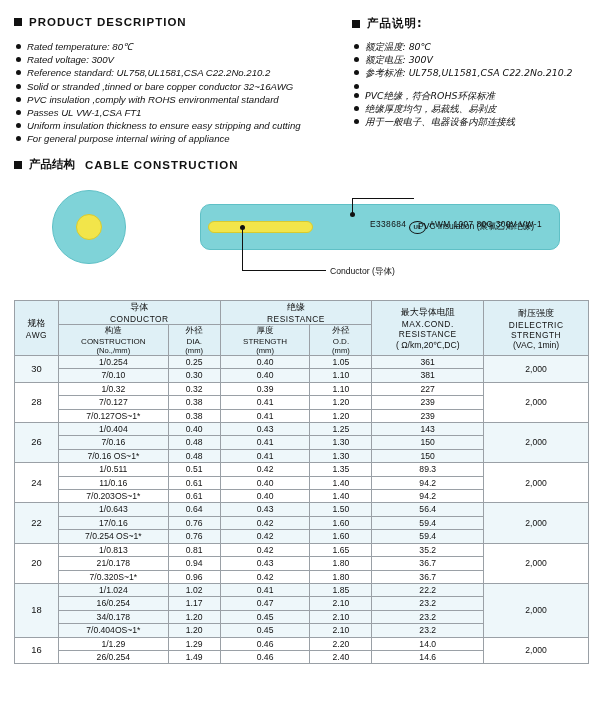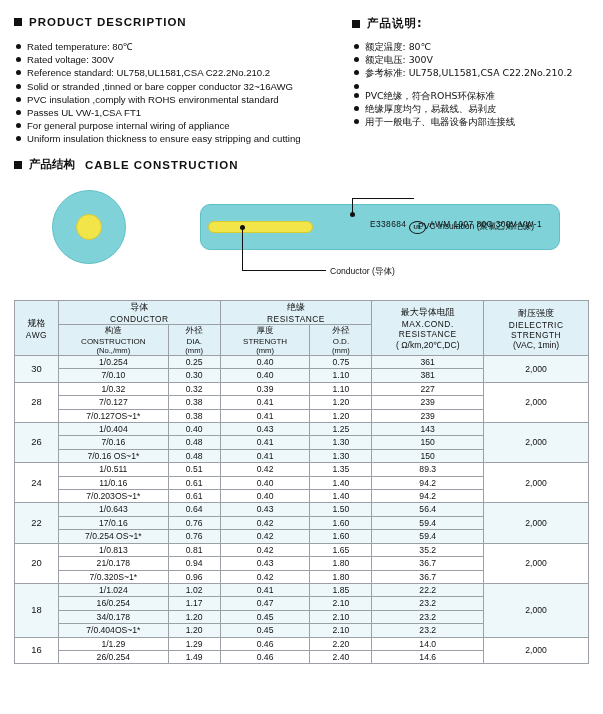--- a/index.html
+++ b/index.html
@@ -18,21 +18,21 @@
   .sq{width:8px;height:8px;background:#111;display:inline-block;margin-right:7px;}
   .sec-head .t{font-size:11.5px;letter-spacing:1px;}
 
   .h-left{position:absolute;left:14px;top:16px;}
   .h-right{position:absolute;left:352px;top:16px;}
 
   
   .blist{position:absolute;font-size:9.6px;line-height:13.2px;}
   .blist .row{display:flex;align-items:flex-start;}
   .dot{display:inline-block;width:5px;height:5px;border-radius:50%;background:#111;margin:4px 6px 0 0;flex:0 0 auto;}
-  .btxt{white-space:nowrap;}
+  .btxt{white-space:nowrap;font-style:italic;}
   #desc-en{left:16px;top:40px;}
   #desc-cn{left:354px;top:40px;}
   #desc-cn .btxt{font-family:"DejaVu Sans", sans-serif;font-size:9.4px;}
 
   
   .h-cons{position:absolute;left:14px;top:157px;}
   .h-cons .cn{font-family:"DejaVu Sans",sans-serif;font-size:11.5px;font-weight:bold;}
   .h-cons .en{font-size:11.5px;font-weight:bold;letter-spacing:1px;margin-left:10px;}
 
   
@@ -107,25 +107,25 @@
     <div class="row">
         <span class="dot"></span>
         <span class="btxt">PVC insulation ,comply with ROHS environmental standard</span>
       </div>
     <div class="row">
         <span class="dot"></span>
         <span class="btxt">Passes UL  VW-1,CSA FT1</span>
       </div>
     <div class="row">
         <span class="dot"></span>
+        <span class="btxt">Uniform insulation thickness to ensure easy stripping and cutting</span>
+      </div>
+    <div class="row">
+        <span class="dot"></span>
         <span class="btxt">For general purpose internal wiring of appliance</span>
-      </div>
-    <div class="row">
-        <span class="dot"></span>
-        <span class="btxt">Uniform insulation thickness to ensure easy stripping and cutting</span>
       </div>
   </div>
 
   <div class="blist" id="desc-cn">
     <div class="row">
         <span class="dot"></span>
         <span class="btxt">额定温度: 80℃</span>
       </div>
     <div class="row">
         <span class="dot"></span>
@@ -238,21 +238,21 @@
           <div class="un">(mm)</div>
         </td>
       </tr>
     </thead>
     <tbody id="tbody">
         <tr class="band">
           <td rowspan="2" class="awg">30</td>
           <td>1/0.254</td>
           <td>0.25</td>
           <td>0.40</td>
-          <td>0.75</td>
+          <td>1.05</td>
           <td>361</td>
           <td rowspan="2">2,000</td>
         </tr>
         <tr class="band">
           <td>7/0.10</td>
           <td>0.30</td>
           <td>0.40</td>
           <td>1.10</td>
           <td>381</td>
         </tr>

